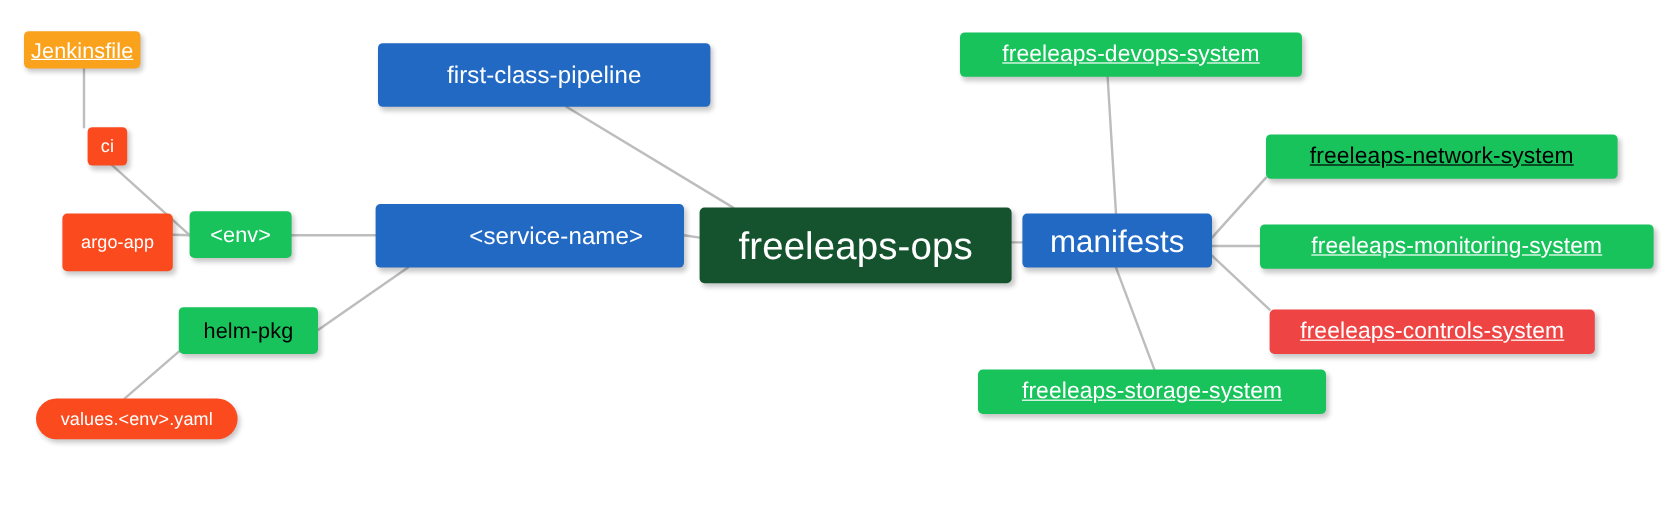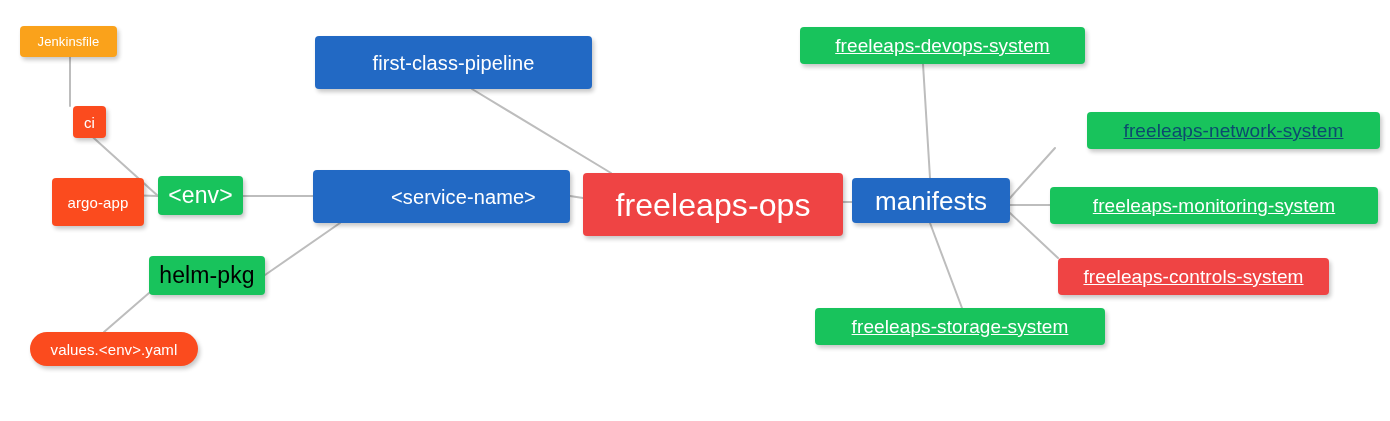--- a/index.html
+++ b/index.html
@@ -38,24 +38,24 @@
     color: #ffffff;
     white-space: nowrap;
     line-height: 1;
     letter-spacing: 0.1px;
     box-shadow: 2px 3px 4px rgba(0,0,0,0.22);
     text-rendering: optimizeLegibility;
   }
   .lvl-root  { font-size: 32px; }
   .lvl-1-big { font-size: 20px; }
   .lvl-1     { font-size: 26px; }
-  .lvl-2     { font-size: 23px; }
+  .lvl-2     { font-size: 18px; }
   .lvl-3     { font-size: 19px; text-decoration: underline; }
   .lvl-4     { font-size: 15px; margin-left: 20px; }
-  .lvl-5     { font-size: 13px; }
+  .lvl-5     { font-size: 18px; text-decoration: underline; }
 </style>
 </head>
 <body>
 
 <div id="mindmap">
   <svg id="edge-layer" width="1390" height="421" viewBox="0 0 1390 421" xmlns="http://www.w3.org/2000/svg">
       <path d="M 70 57 L 70 106" fill="none" stroke="#bdbdbd" stroke-width="2" stroke-linecap="round"></path>
       <path d="M 86 131 L 158 196" fill="none" stroke="#bdbdbd" stroke-width="2" stroke-linecap="round"></path>
       <path d="M 124 195 L 158 196" fill="none" stroke="#bdbdbd" stroke-width="2" stroke-linecap="round"></path>
       <path d="M 243 196 L 313 196" fill="none" stroke="#bdbdbd" stroke-width="2" stroke-linecap="round"></path>
@@ -72,21 +72,21 @@
     </svg>
   <div id="node-layer">
       <div class="node lvl-5" style="left: 20px; top: 26px; width: 97px; height: 31px; background: rgb(250, 162, 27); color: rgb(255, 255, 255);">Jenkinsfile</div>
       <div class="node lvl-4" style="left: 53px; top: 106px; width: 33px; height: 32px; background: rgb(251, 75, 30); color: rgb(255, 255, 255);">ci</div>
       <div class="node lvl-4" style="left: 32px; top: 178px; width: 92px; height: 48px; background: rgb(251, 75, 30); color: rgb(255, 255, 255);">argo-app</div>
       <div class="node lvl-2" style="left: 158px; top: 176px; width: 85px; height: 39px; background: rgb(24, 195, 92); color: rgb(255, 255, 255);">&lt;env&gt;</div>
       <div class="node lvl-2" style="left: 149px; top: 256px; width: 116px; height: 39px; background: rgb(24, 195, 92); color: #000000;">helm-pkg</div>
       <div class="node lvl-4" style="left: 10px; top: 332px; width: 168px; height: 34px; background: rgb(251, 75, 30); color: rgb(255, 255, 255); border-radius: 17px;">values.&lt;env&gt;.yaml</div>
       <div class="node lvl-1-big" style="left: 315px; top: 36px; width: 277px; height: 53px; background: rgb(34, 105, 196); color: rgb(255, 255, 255);">first-class-pipeline</div>
       <div class="node lvl-1-big" style="left: 313px; top: 170px; width: 257px; height: 53px; background: rgb(34, 105, 196); color: rgb(255, 255, 255); padding-left: 44px;">&lt;service-name&gt;</div>
-      <div class="node lvl-root" style="left: 583px; top: 173px; width: 260px; height: 63px; background: #ef4444; color: rgb(255, 255, 255);">freeleaps-ops</div>
+      <div class="node lvl-root" style="left: 583px; top: 173px; width: 260px; height: 63px; background: #14532d; color: rgb(255, 255, 255);">freeleaps-ops</div>
       <div class="node lvl-1" style="left: 852px; top: 178px; width: 158px; height: 45px; background: rgb(34, 105, 196); color: rgb(255, 255, 255);">manifests</div>
       <div class="node lvl-3" style="left: 800px; top: 27px; width: 285px; height: 37px; background: rgb(24, 195, 92); color: rgb(255, 255, 255);">freeleaps-devops-system</div>
-      <div class="node lvl-3" style="left: 1055px; top: 112px; width: 293px; height: 37px; background: rgb(24, 195, 92); color: #0c4a6e; margin-left: 32px;">freeleaps-network-system</div>
+      <div class="node lvl-3" style="left: 1055px; top: 112px; width: 293px; height: 37px; background: rgb(24, 195, 92); color: #000000;">freeleaps-network-system</div>
       <div class="node lvl-3" style="left: 1050px; top: 187px; width: 328px; height: 37px; background: rgb(24, 195, 92); color: rgb(255, 255, 255);">freeleaps-monitoring-system</div>
       <div class="node lvl-3" style="left: 1058px; top: 258px; width: 271px; height: 37px; background: #ef4444; color: rgb(255, 255, 255);">freeleaps-controls-system</div>
       <div class="node lvl-3" style="left: 815px; top: 308px; width: 290px; height: 37px; background: rgb(24, 195, 92); color: rgb(255, 255, 255);">freeleaps-storage-system</div>
     </div>
 </div>
 
 </body></html>

